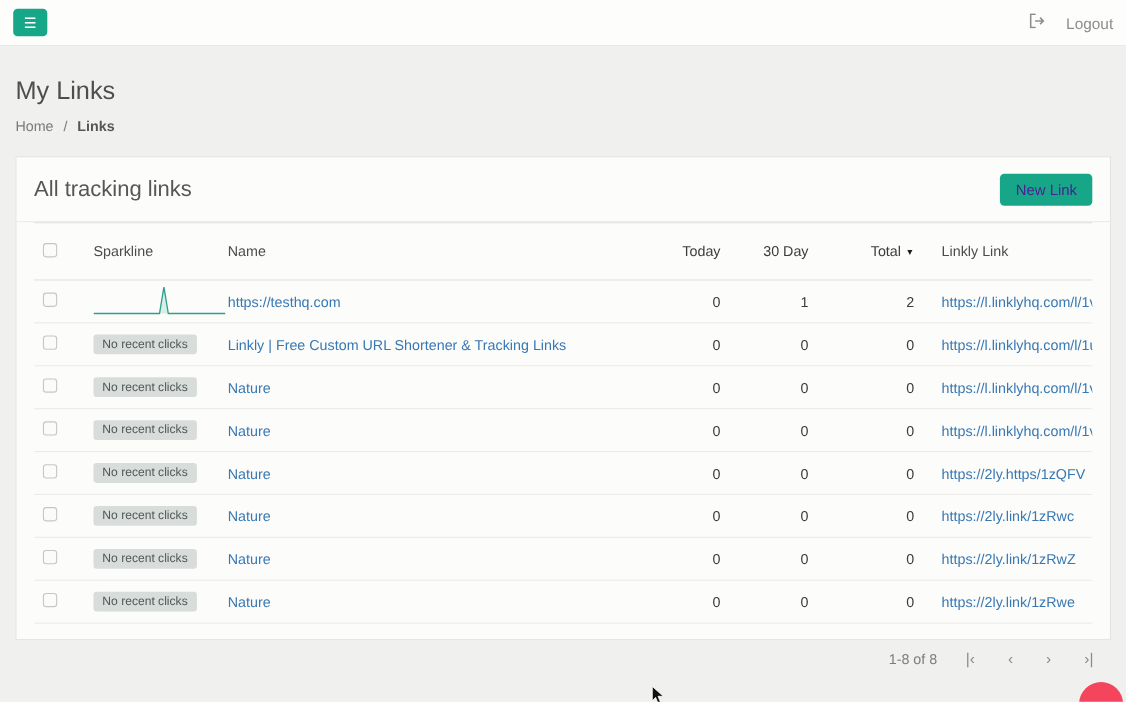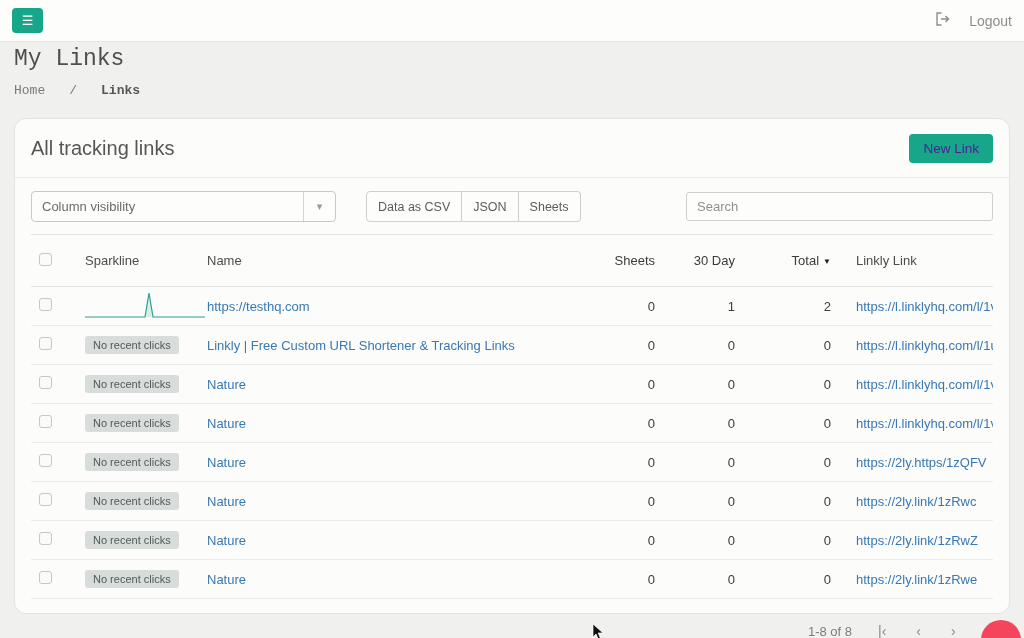--- a/index.html
+++ b/index.html
@@ -23,27 +23,27 @@
   }
   .hamburger-btn{
     width:31px; height:25px; background:var(--accent); border:none; border-radius:4px;
     color:#fff; font-size:13px; line-height:1; cursor:pointer;
     display:flex; align-items:center; justify-content:center;
   }
   .logout{
     display:flex; align-items:center; gap:19px; color:#8d8d8d; font-size:14px; cursor:pointer;
   }
   
-  .page-header{ padding:4px 14px 20px;font-family:Liberation Mono, monospace; }
+  .page-header{ padding:27px 14px 20px; }
   .page-title{ font-size:23px; font-weight:400; color:#4e4e4e; margin-bottom:11px; }
-  .breadcrumb{ font-size:13px; color:#7a7a7a; display:flex; gap:24px; align-items:center; }
+  .breadcrumb{ font-size:13px; color:#7a7a7a; display:flex; gap:9px; align-items:center; }
   .breadcrumb .crumb-current{ font-weight:700; color:#565656; }
   
   .panel{
-    margin:0 14px; background:#fcfcfa; border:1px solid var(--border); border-radius:12px;
+    margin:0 14px; background:#fcfcfa; border:1px solid var(--border); border-radius:0;
   }
   .panel-head{
     display:flex; align-items:center; justify-content:space-between;
     padding:15px 16px 14px; border-bottom:1px solid #ebebe9;
   }
   .panel-title{ font-size:20px; font-weight:400; color:#565656; }
   .new-link-btn{
     background:var(--accent); color:#4c1d95; border:none; border-radius:4px;
     font-size:13.5px; padding:7px 14px; cursor:pointer; font-family:inherit;
   }
@@ -144,39 +144,27 @@
   </div>
 </div>
 
 <div class="panel">
 
   <div class="panel-head">
     <div class="panel-title">All tracking links</div>
     <button class="new-link-btn">New Link</button>
   </div>
 
-  <div class="controls">
-    <div class="colvis-select">
-      <span class="colvis-label">Column visibility</span>
-      <span class="colvis-caret">▾</span>
-    </div>
-    <div class="btn-group">
-      <button class="export-btn">Data as CSV</button>
-      <button class="export-btn">JSON</button>
-      <button class="export-btn">Sheets</button>
-    </div>
-    <input class="search-input" placeholder="Search" style="">
-  </div>
 
   <div class="table">
     <div class="thead">
       <div><span class="checkbox"></span></div>
       <div style="padding-left:10px">Sparkline</div>
       <div>Name</div>
-      <div class="c-num">Sheets</div>
+      <div class="c-num">Today</div>
       <div class="c-num">30 Day</div>
       <div class="c-num">
         <span>Total</span><span class="sort-caret">▼</span>
       </div>
       <div class="th-link">Linkly Link</div>
     </div>
     <div id="tbody">
   <div class="trow">
     <div><span class="checkbox"></span></div>
     <div class="spark-cell"><span class="spark-wrap"><svg width="120" height="32" viewBox="0 0 120 32">

